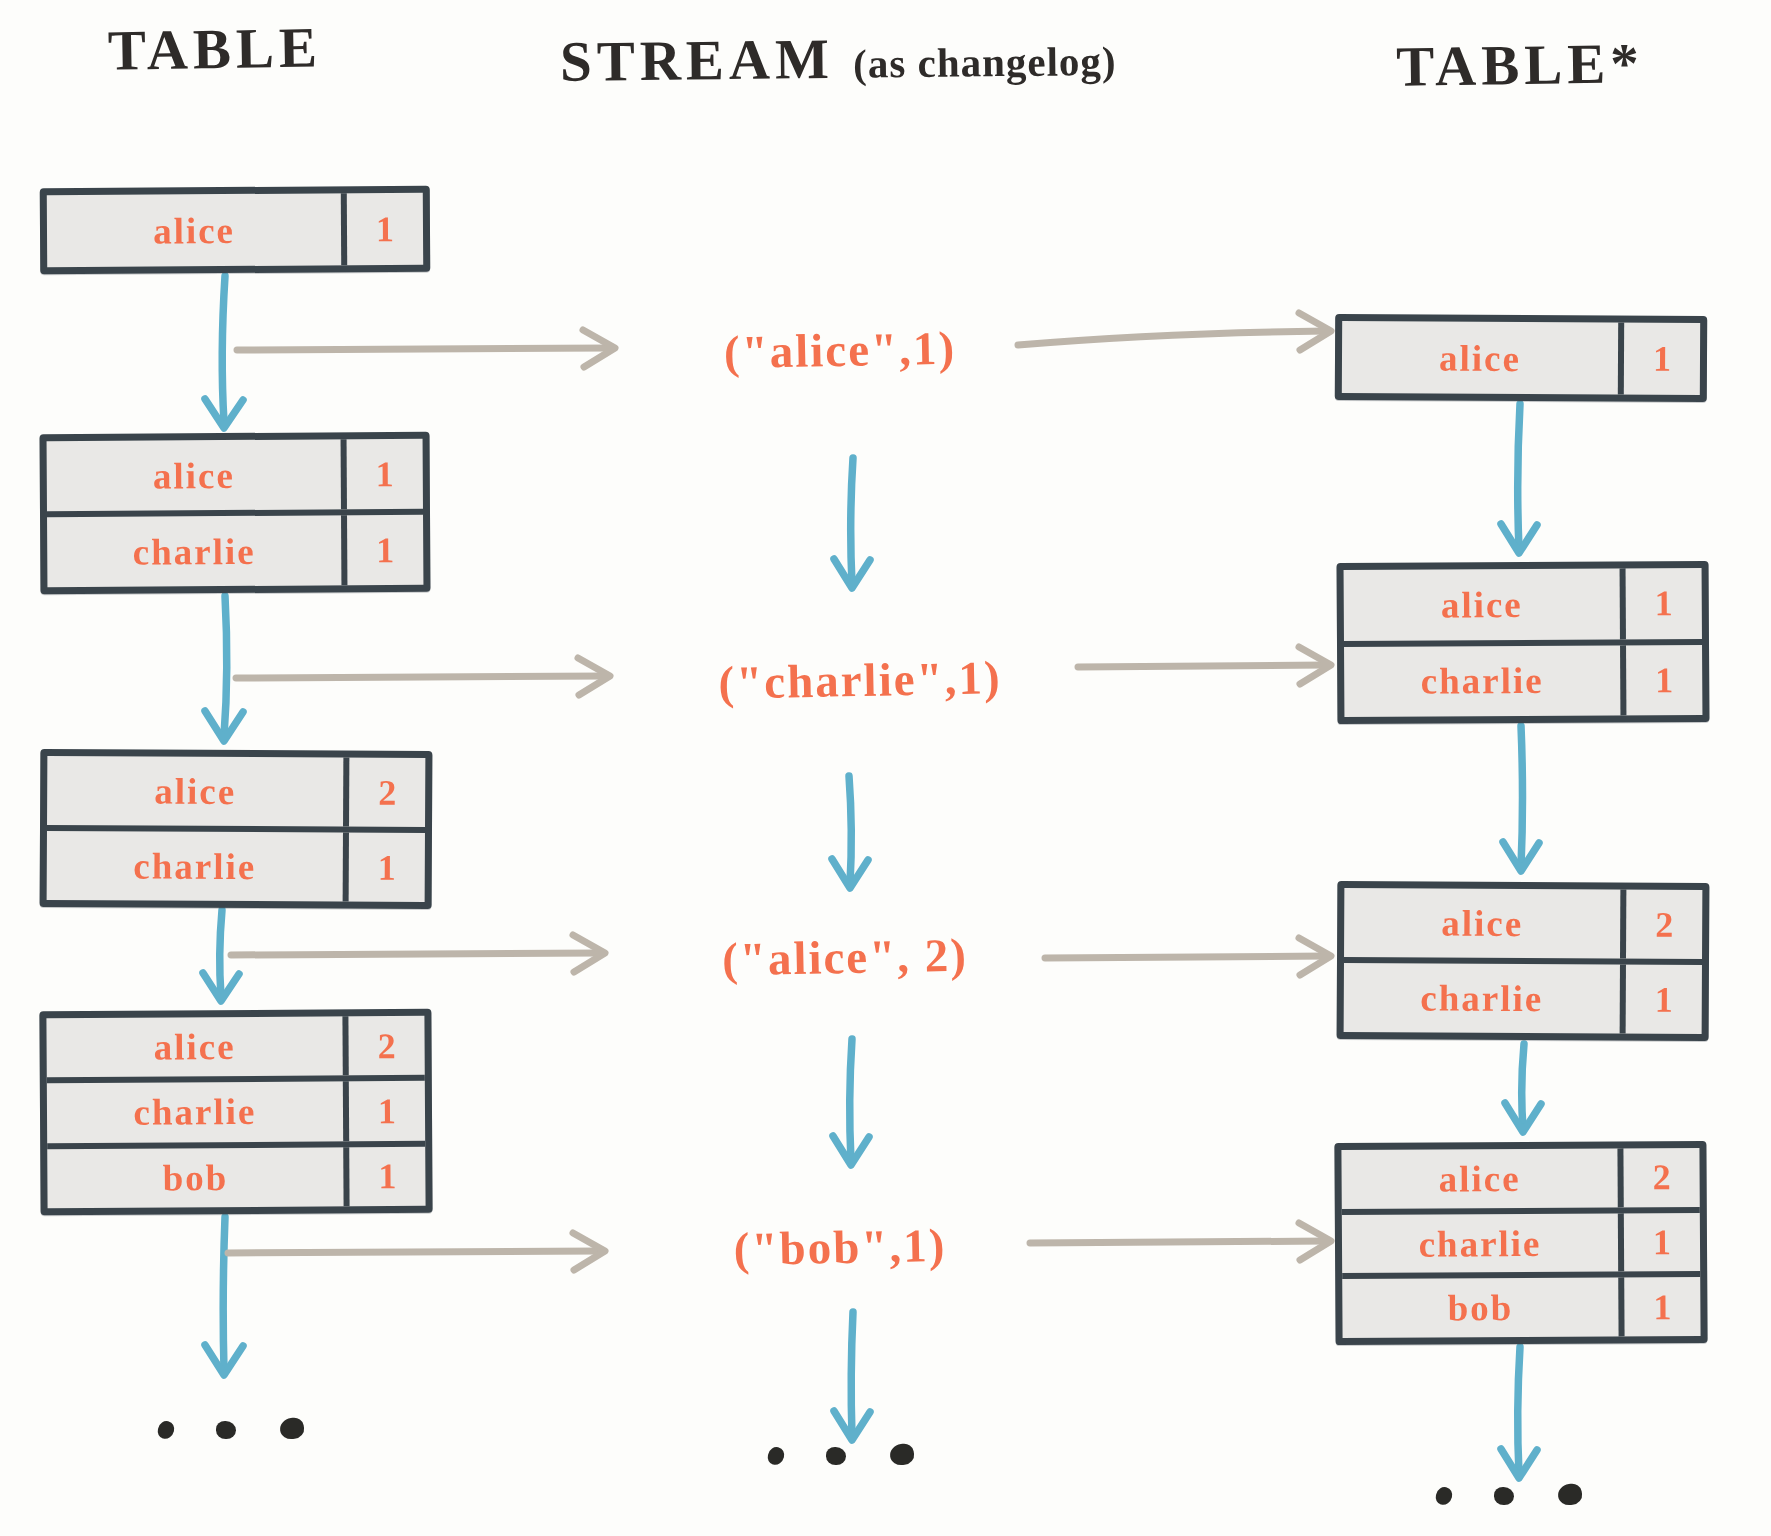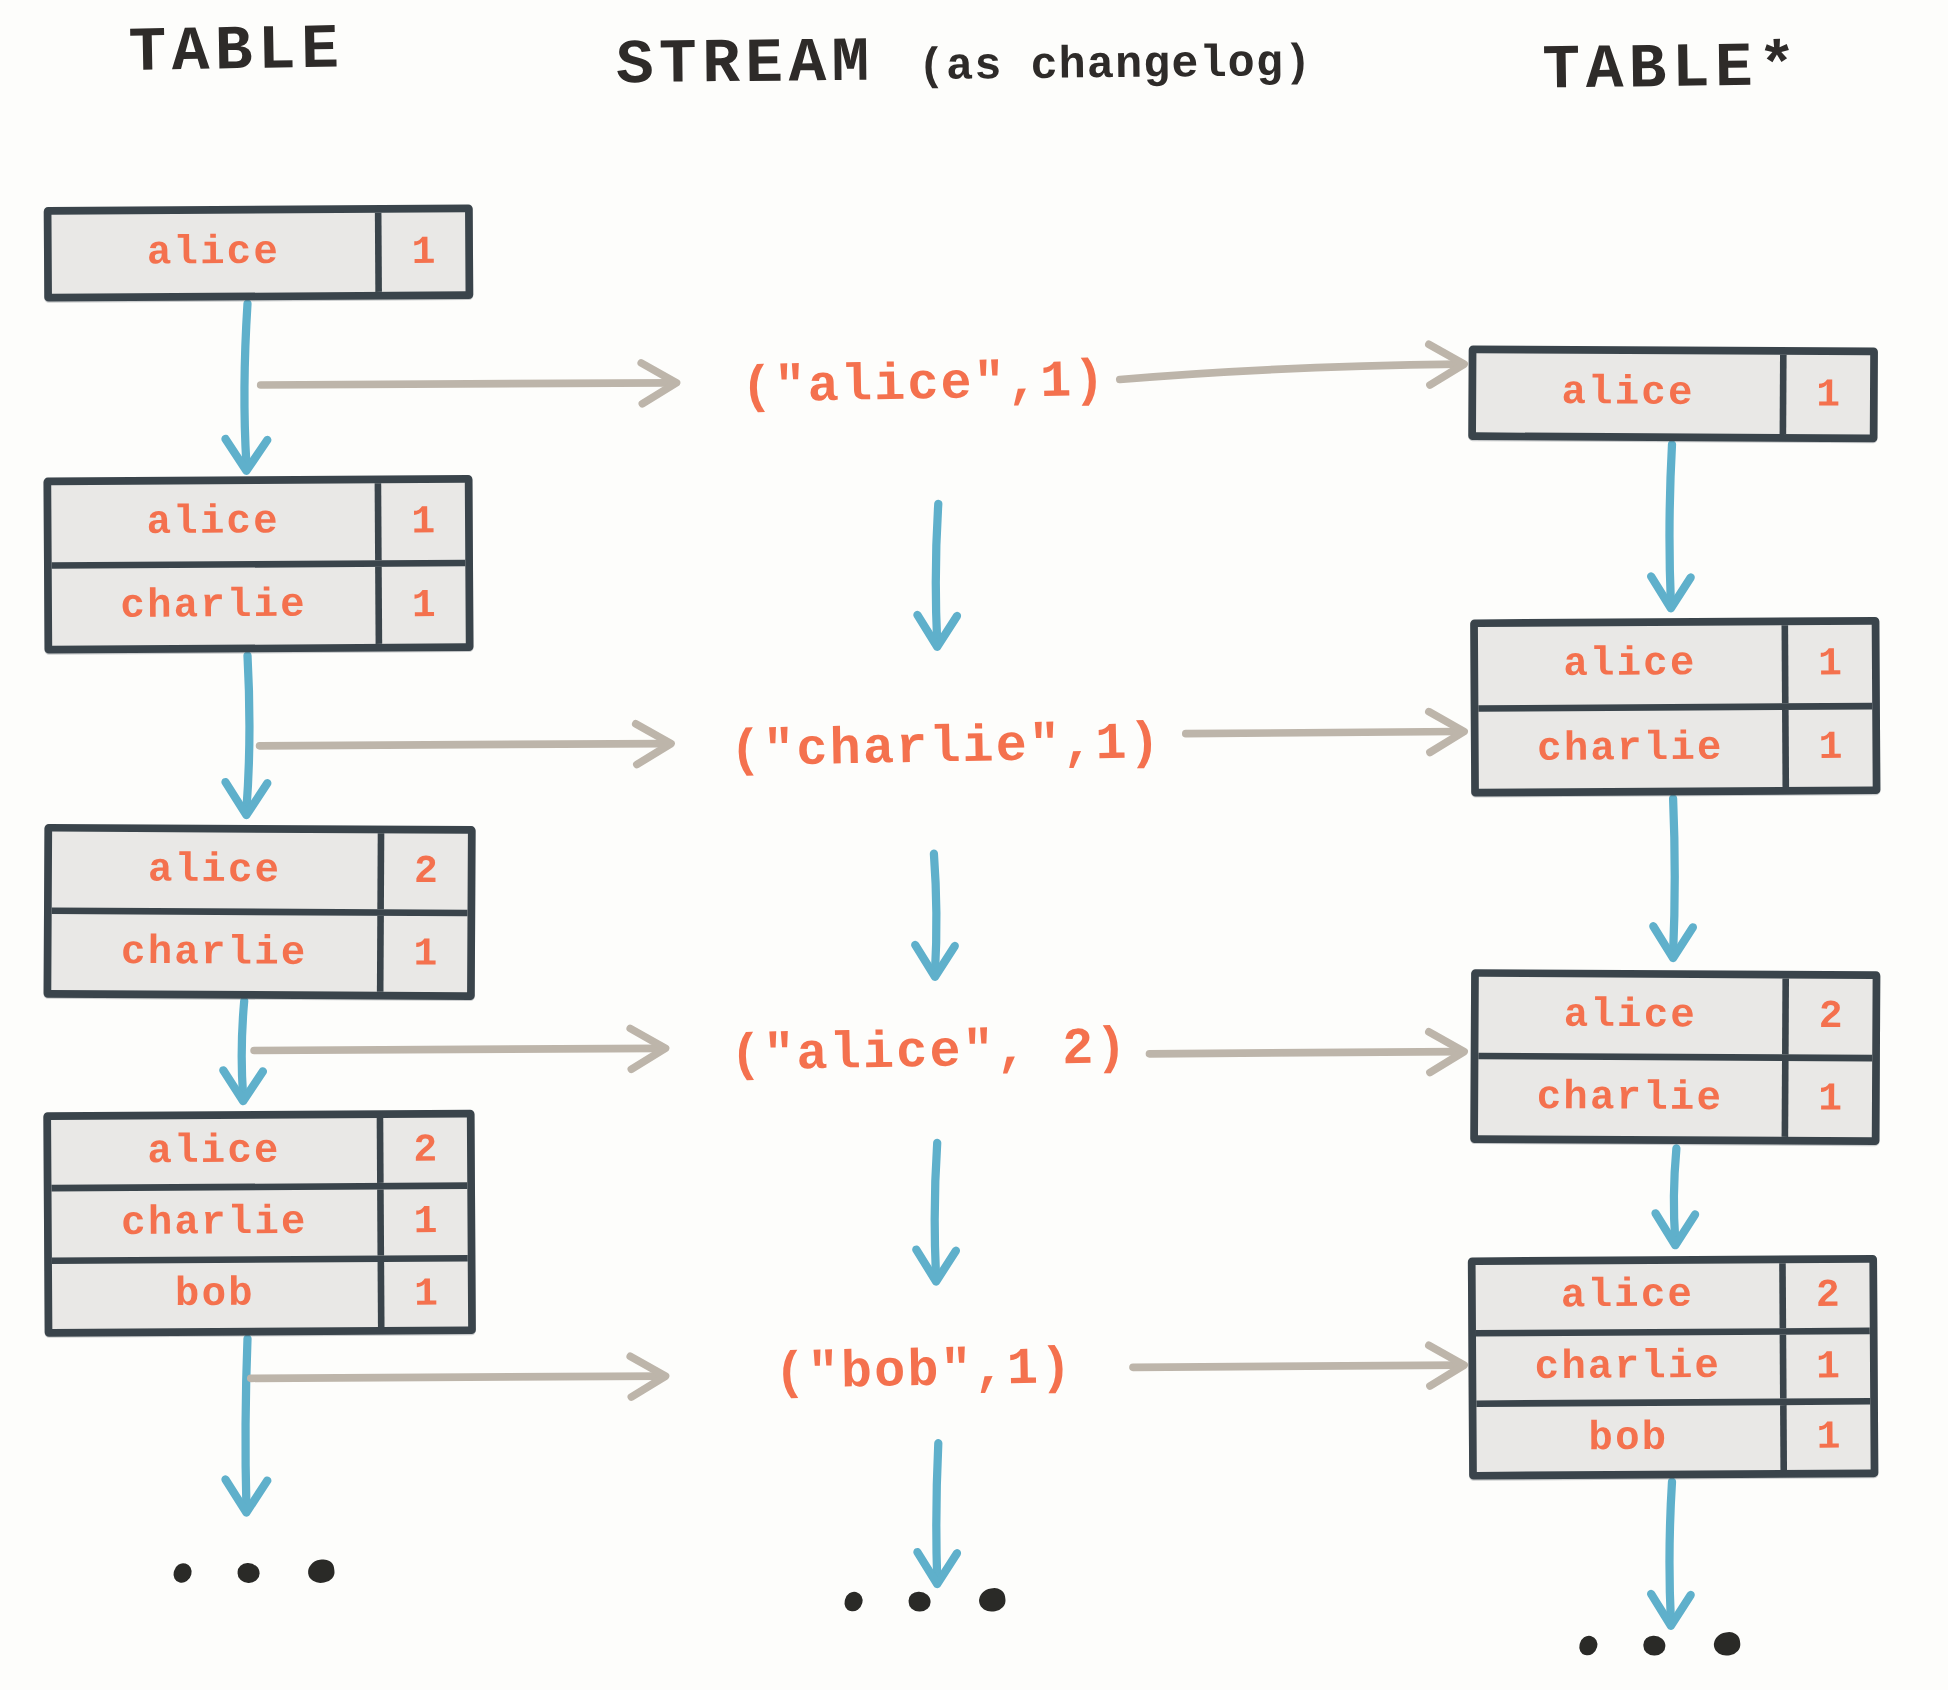--- a/index.html
+++ b/index.html
@@ -1,18 +1,18 @@
 <!DOCTYPE html>
 <html><head>
 <meta charset="utf-8">
 <style>
   html,body{margin:0;padding:0;background:#fdfdfb;}
   #canvas{
     position:relative;width:1771px;height:1536px;overflow:hidden;
-    background:#fdfdfb;font-family:Liberation Mono, monospace;
+    background:#fdfdfb;font-family:Liberation Serif, serif;
   }
   #arrows{position:absolute;left:0;top:0;width:1771px;height:1536px;pointer-events:none;}
   .arrow-blue{stroke:#5fb0cb;stroke-width:7.5;fill:none;stroke-linecap:round;stroke-linejoin:round;}
   .arrow-gray{stroke:#bdb5aa;stroke-width:7;fill:none;stroke-linecap:round;stroke-linejoin:round;}
 
   .title{
     position:absolute;color:#2e2b29;font-weight:800;
     font-size:57px;letter-spacing:5px;text-align:center;white-space:nowrap;
   }
   .title .sub{font-size:41px;letter-spacing:1px;font-weight:700;}

